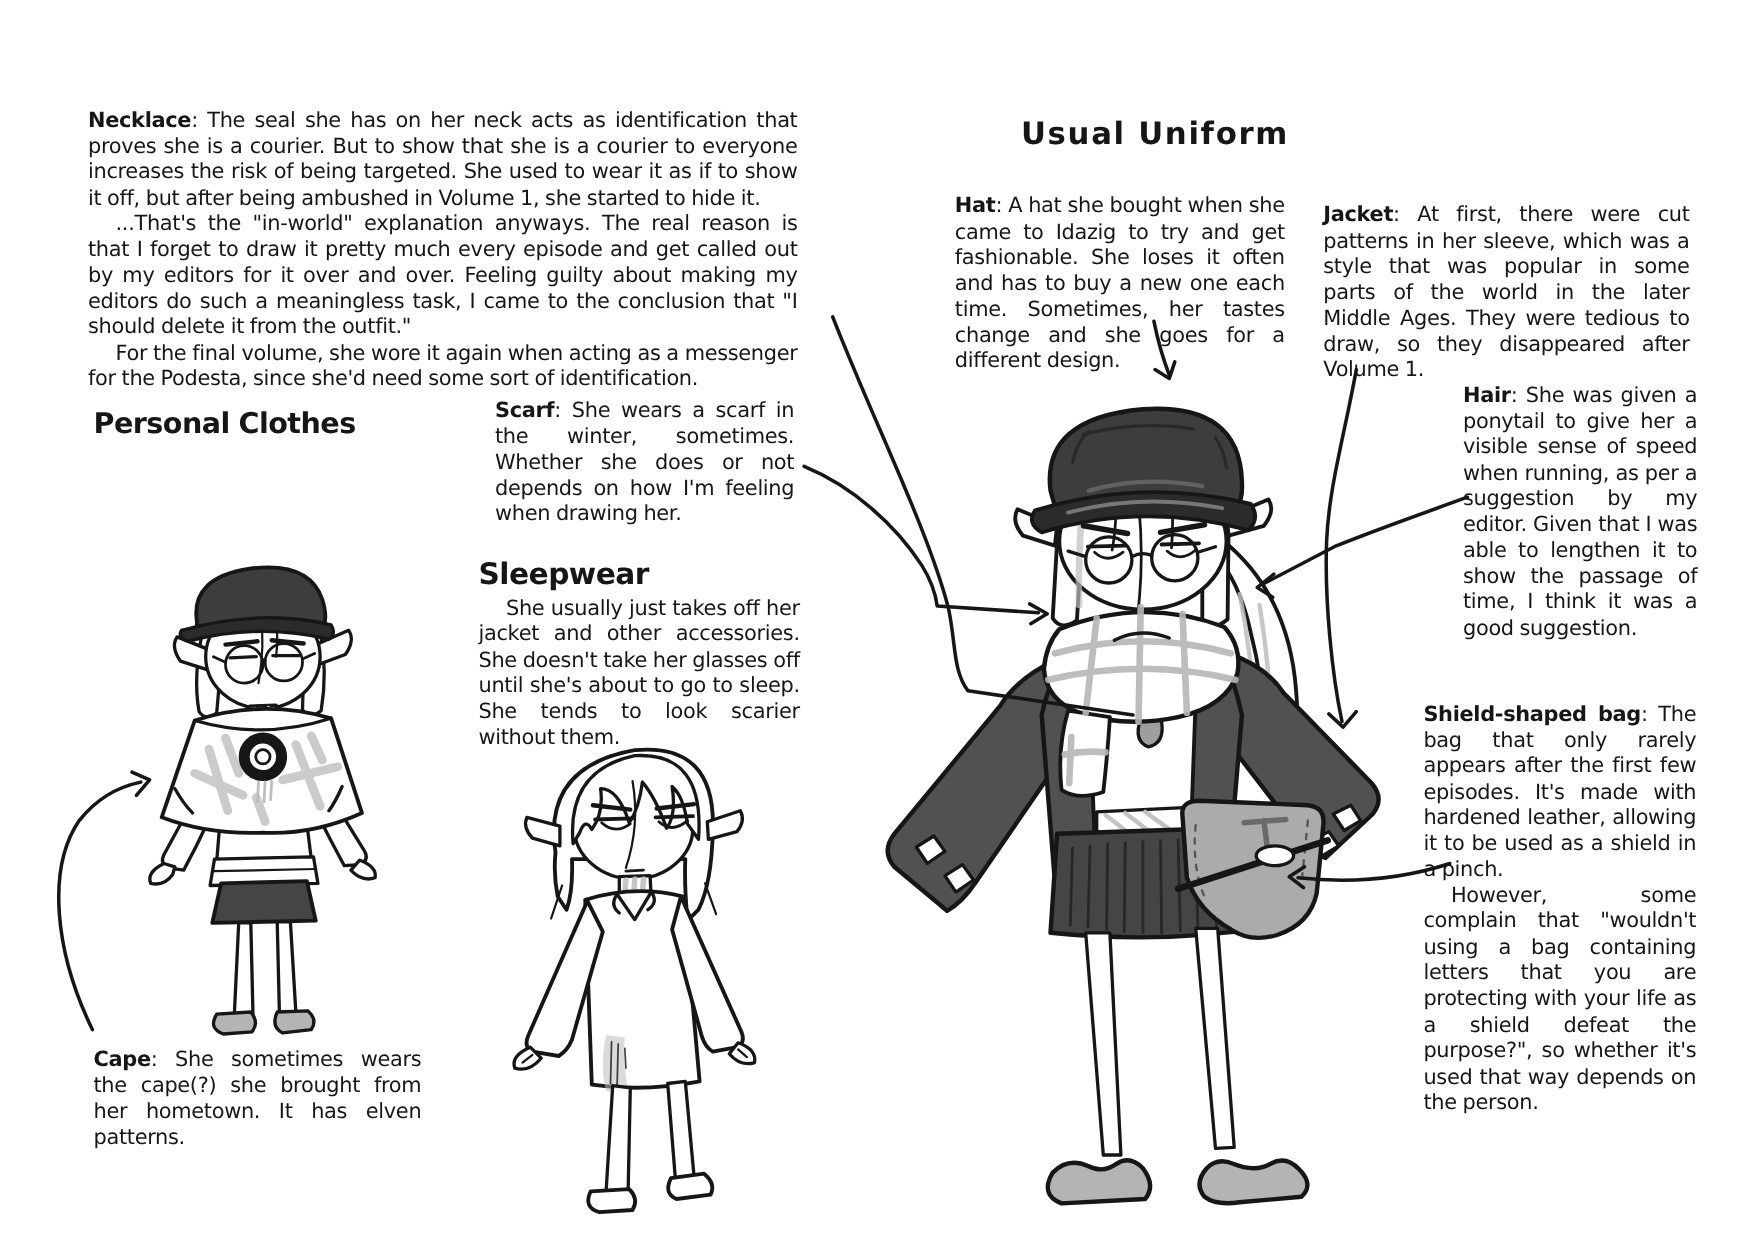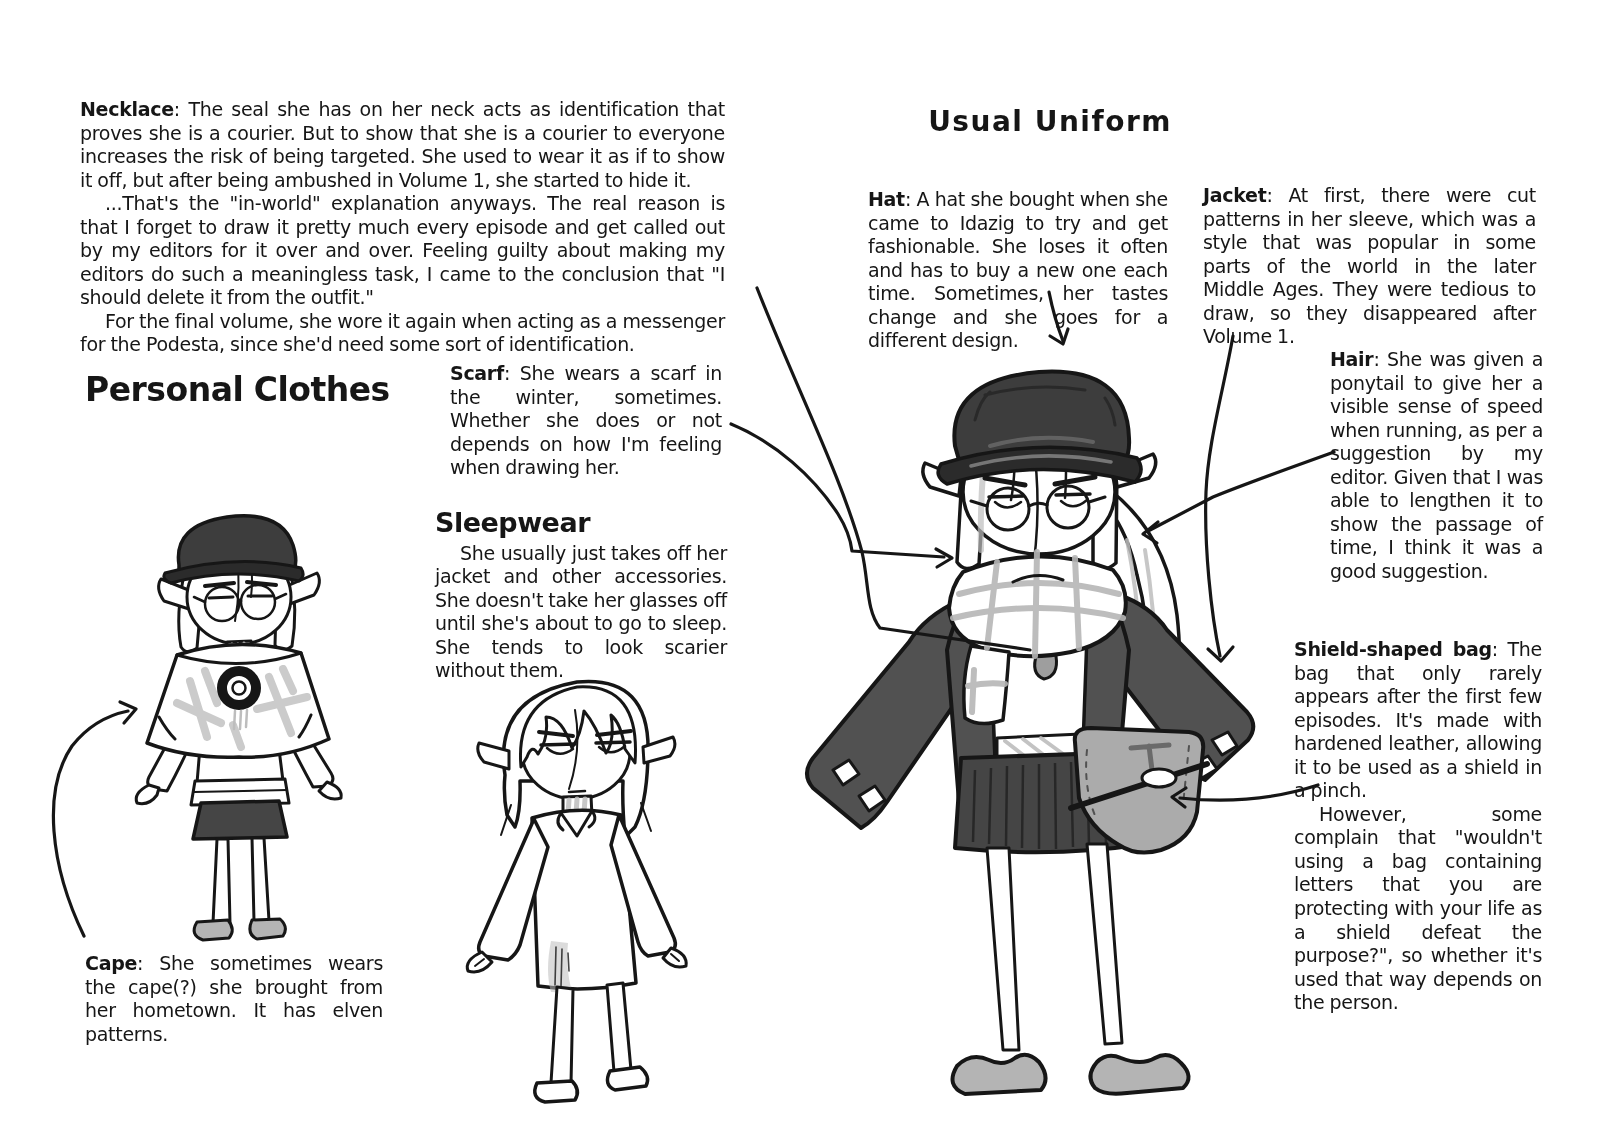--- a/index.html
+++ b/index.html
@@ -12,21 +12,21 @@
     width:1600px;height:1127px;position:relative;background:var(--background);
     font-family:"DejaVu Sans","Liberation Sans",sans-serif;color:var(--ink);
     overflow:hidden;
   }
   .page{position:absolute;left:0;top:0;width:1600px;height:932px;}
   .tblock{position:absolute;text-align:justify;font-size:19px;line-height:1.24;
     letter-spacing:-0.3px;word-spacing:-0.5px;color:var(--ink);}
   .tblock p{margin:0;}
   .tblock p.indent{text-indent:25px;}
   .lead{font-weight:bold;}
-  .h2{font-weight:bold;font-size:33px;line-height:1.1;margin:0 0 4px 0;letter-spacing:-0.5px;text-align:left;}
+  .h2{font-weight:bold;font-size:26px;line-height:1.1;margin:0 0 4px 0;letter-spacing:-0.5px;text-align:left;}
   .h2.small{font-size:27px;}
   .title{position:absolute;font-weight:bold;font-size:28px;letter-spacing:1.5px;
     text-align:center;white-space:nowrap;}
   svg.fig,svg.overlay{position:absolute;overflow:visible;}
   svg.overlay{pointer-events:none;}
   .ink{stroke:var(--ink);fill:none;stroke-linecap:round;stroke-linejoin:round;}
   .fw{fill:#fff;stroke:var(--ink);stroke-linejoin:round;stroke-linecap:round;}
   .fh{fill:var(--hat);stroke:var(--ink);stroke-linejoin:round;}
   .fb{fill:var(--brim);stroke:var(--ink);stroke-linejoin:round;}
   .fj{fill:var(--jacket);stroke:var(--ink);stroke-linejoin:round;}
@@ -56,21 +56,21 @@
     <div class="h2 small">Sleepwear</div>
     <p class="indent">She usually just takes off her jacket and other accessories. She doesn't take her glasses off until she's about to go to sleep. She tends to look scarier without them.</p>
   </div>
 
   <div class="tblock" style="left:450px;top:362px;width:272px;">
     <p><span class="lead">Scarf</span><span>: She wears a scarf in the winter, sometimes. Whether she does or not depends on how I'm feeling when drawing her.</span></p>
   </div>
 
   <div class="title" style="left:840px;top:105px;width:420px;">Usual Uniform</div>
 
-  <div class="tblock" style="left:868px;top:188px;width:300px;">
+  <div class="tblock" style="left:868px;top:176px;width:300px;">
     <p><span class="lead">Hat</span><span>: A hat she bought when she came to Idazig to try and get fashionable. She loses it often and has to buy a new one each time. Sometimes, her tastes change and she goes for a different design.</span></p>
   </div>
 
   <div class="tblock" style="left:1203px;top:184px;width:333px;">
     <p><span class="lead">Jacket</span><span>: At first, there were cut patterns in her sleeve, which was a style that was popular in some parts of the world in the later Middle Ages. They were tedious to draw, so they disappeared after Volume 1.</span></p>
   </div>
 
   <div class="tblock" style="left:1330px;top:348px;width:213px;">
     <p><span class="lead">Hair</span><span>: She was given a ponytail to give her a visible sense of speed when running, as per a suggestion by my editor. Given that I was able to lengthen it to show the passage of time, I think it was a good suggestion.</span></p>
   </div>

